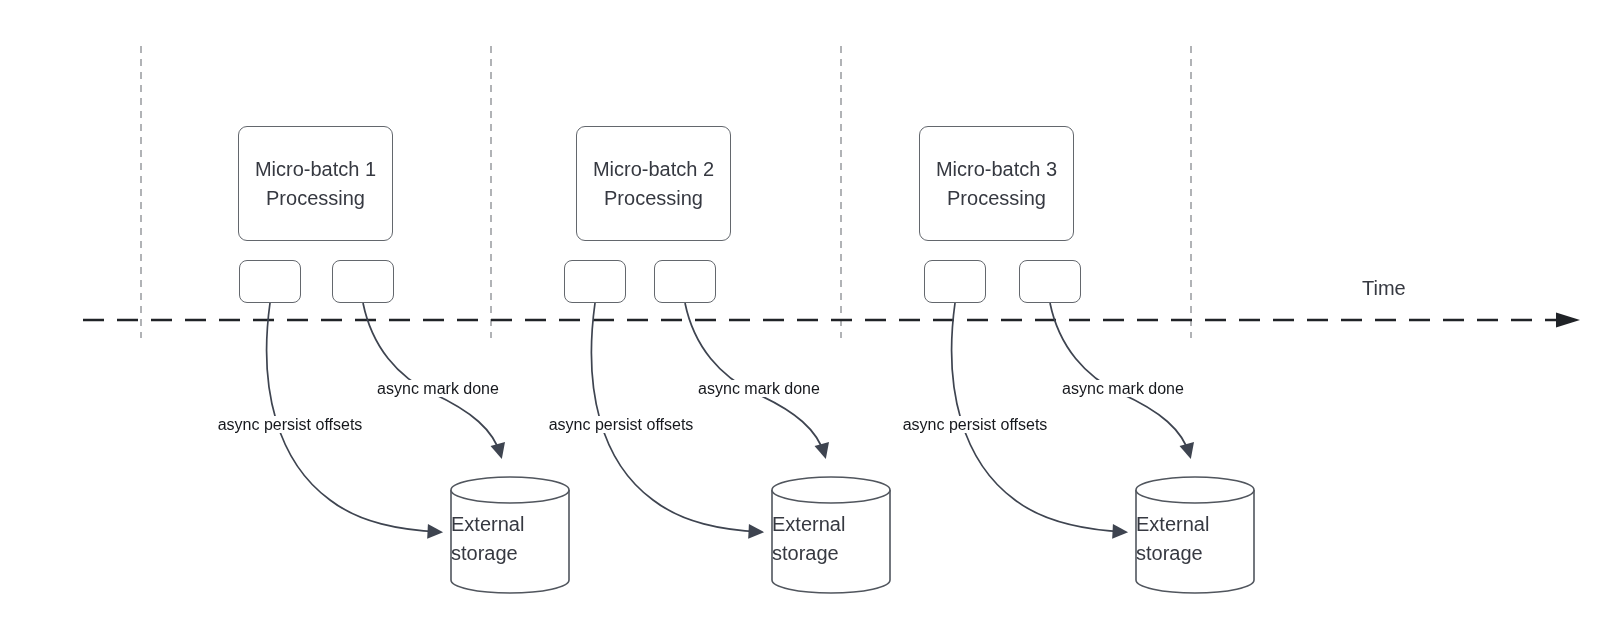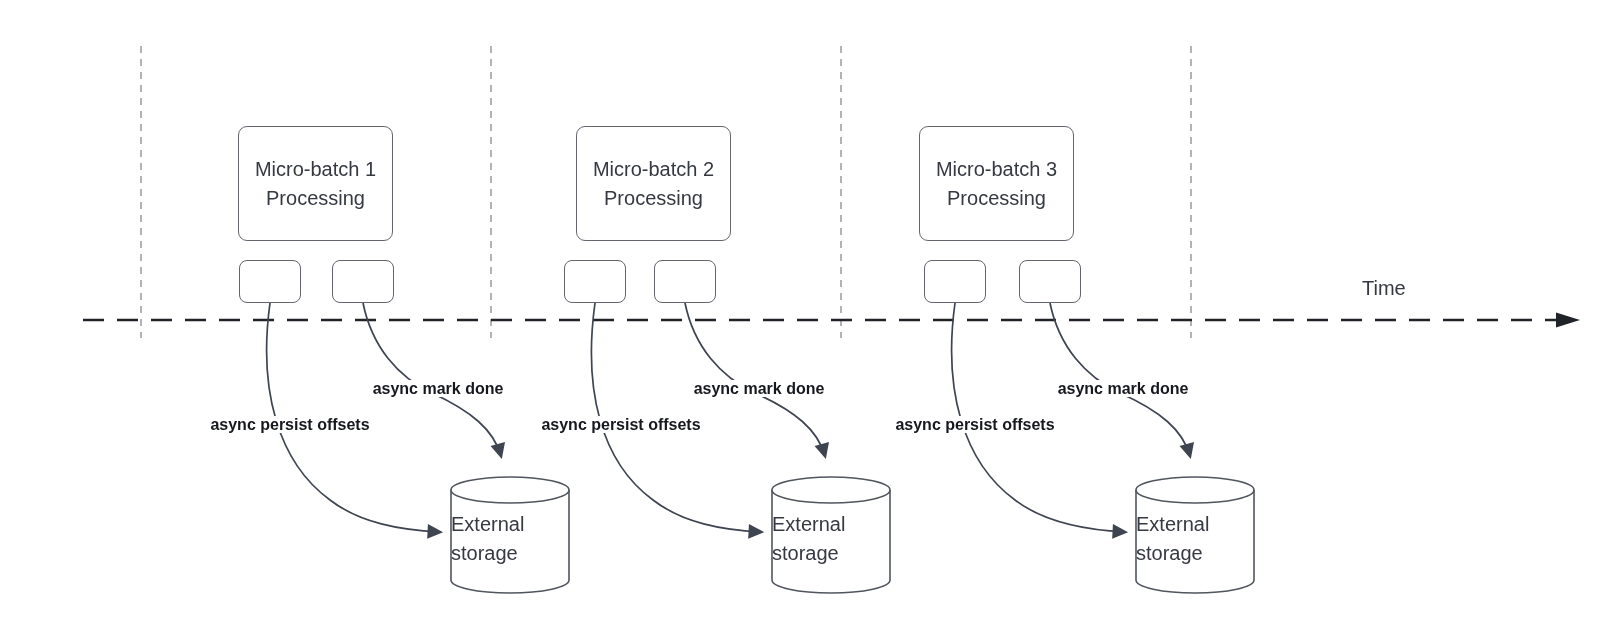--- a/index.html
+++ b/index.html
@@ -15,21 +15,21 @@
     text-align:center;color:#363941;font-size:20px;line-height:29px;
     box-sizing:border-box;
   }
   .small-box{
     position:absolute;width:62px;height:43px;
     border:1.6px solid #63676d;border-radius:8px;background:#fff;
     box-sizing:border-box;
   }
   .flow-label{
     position:absolute;transform:translateX(-50%);
-    font-size:16px;font-weight:bold;color:#16181d;
+    font-size:16px;font-weight:normal;color:#16181d;
     background:#ffffff;padding:0 3px;white-space:nowrap;line-height:17px;
   }
   .storage-text{
     position:absolute;width:118px;text-align:left;
     font-size:20px;line-height:29px;color:#363941;
   }
   .time-label{
     position:absolute;font-size:20px;color:#363941;line-height:22px;
   }
 </style>

